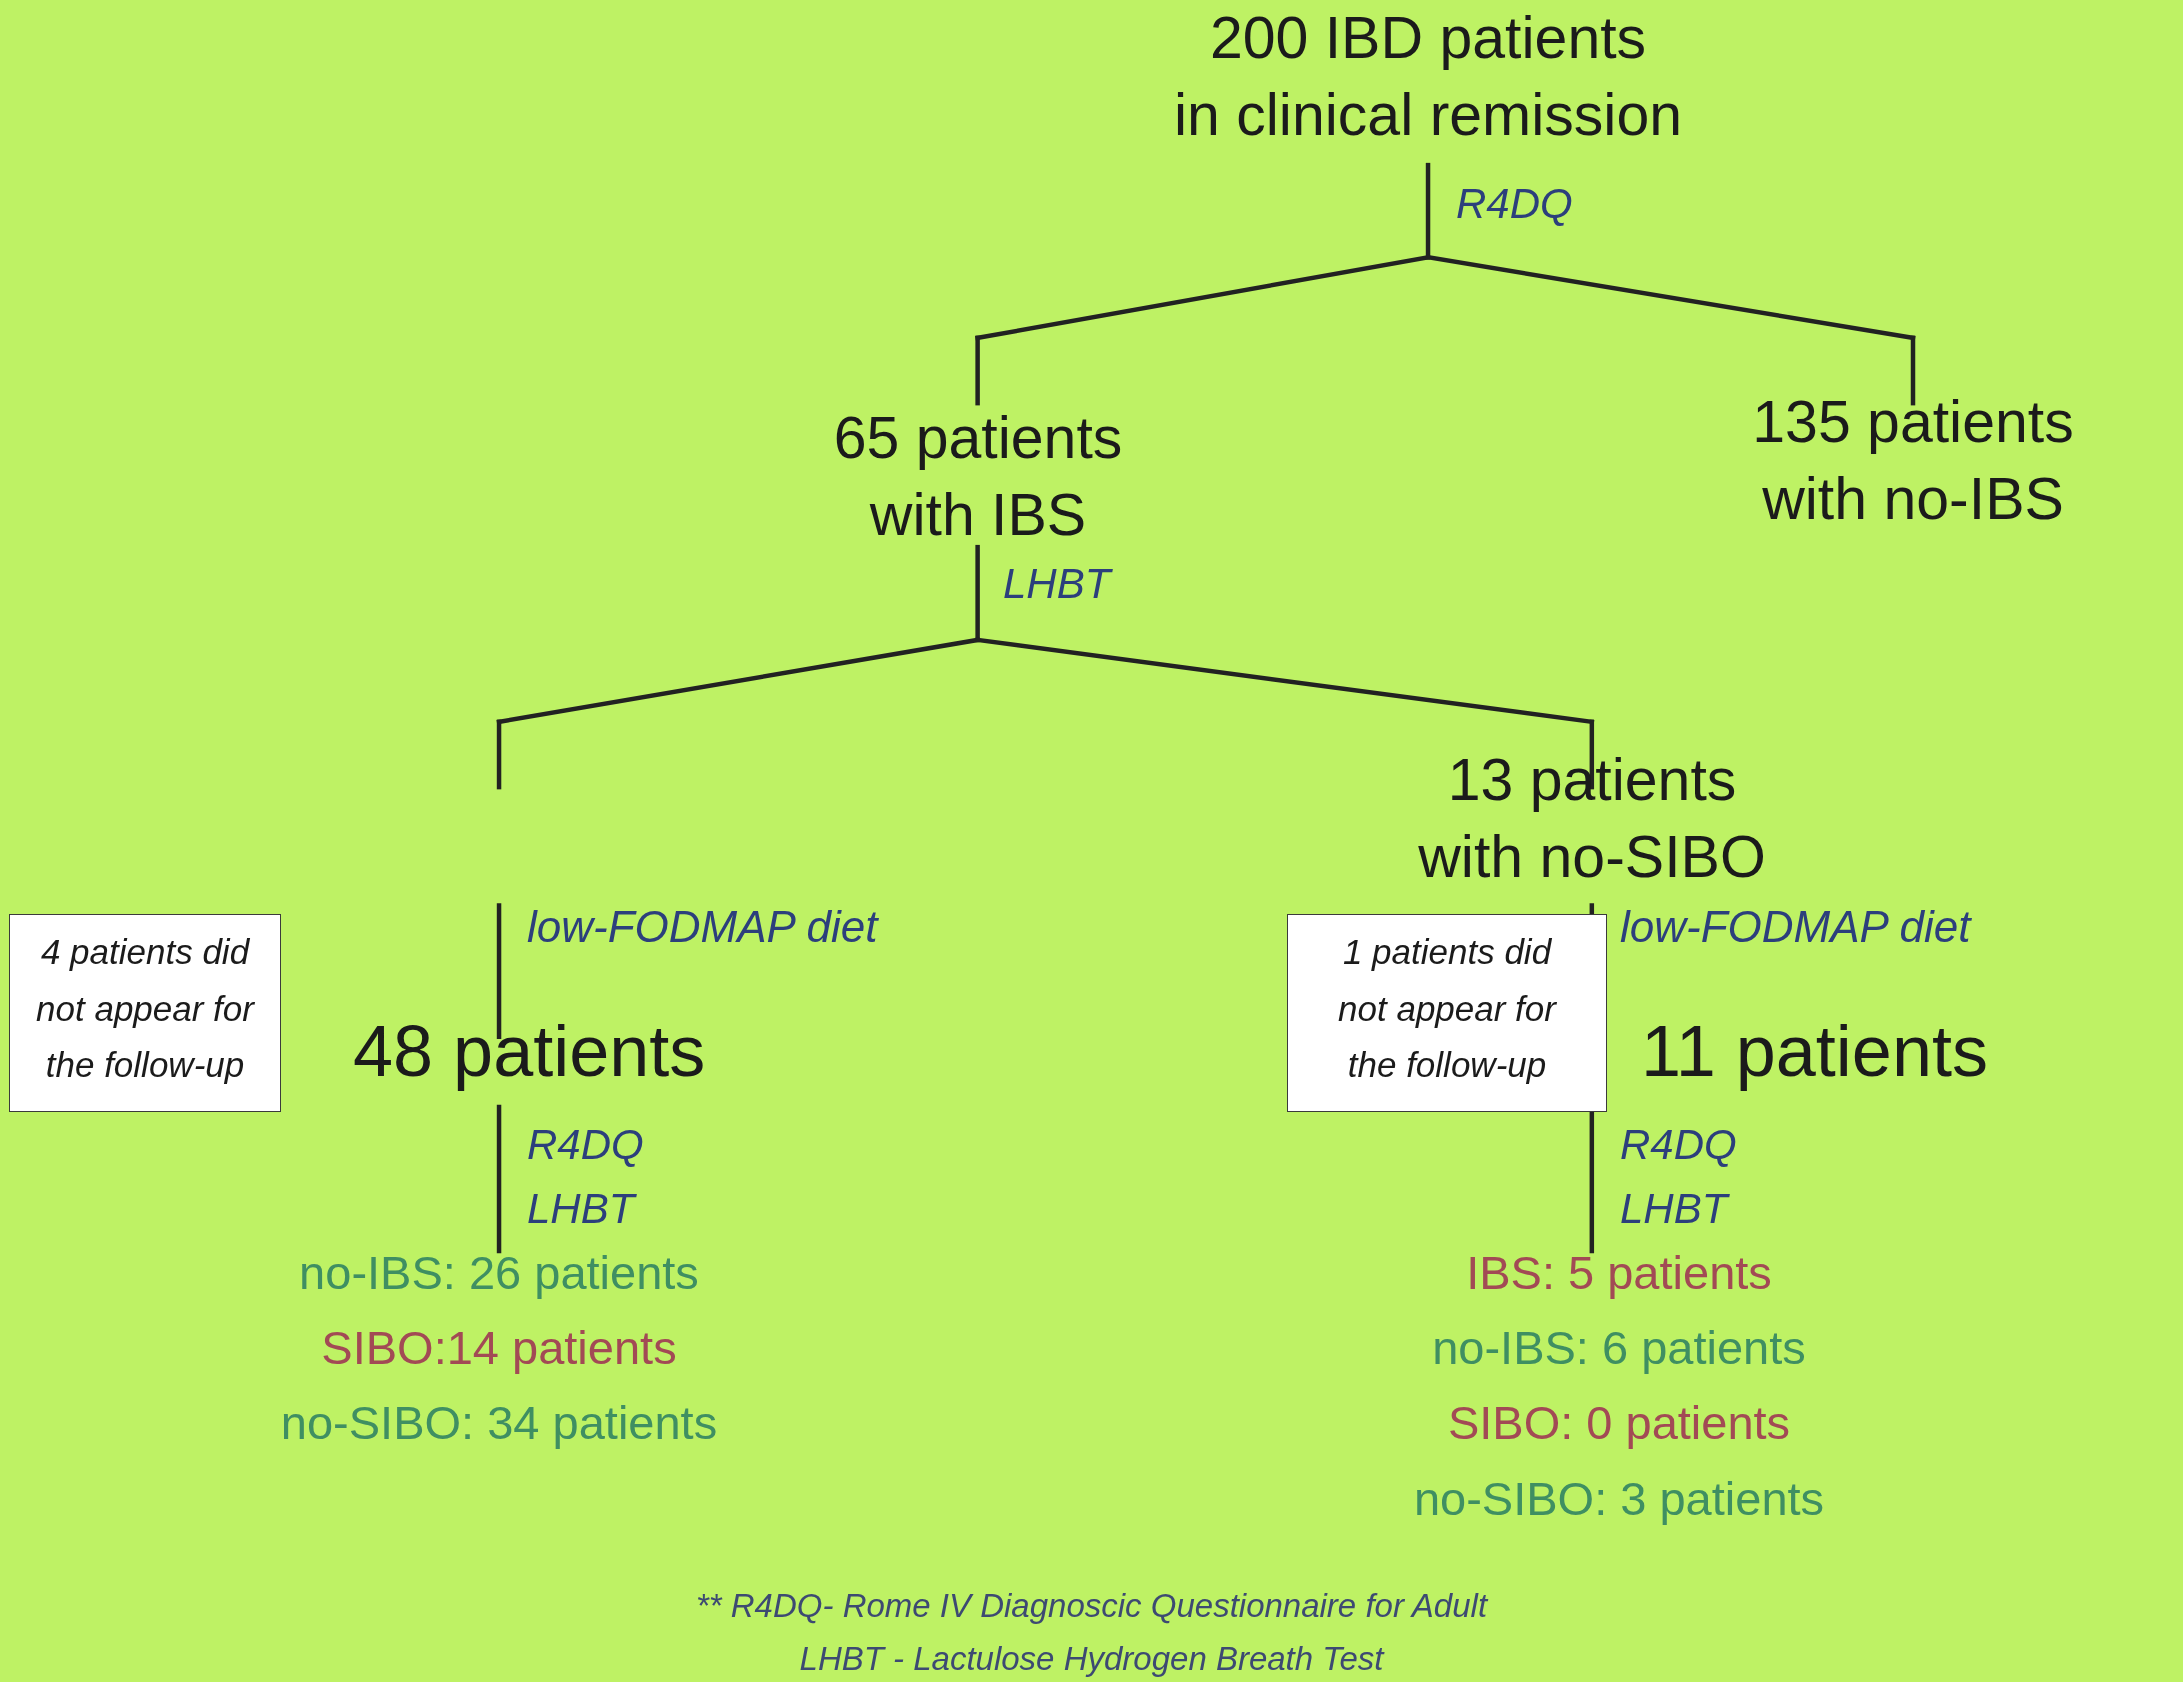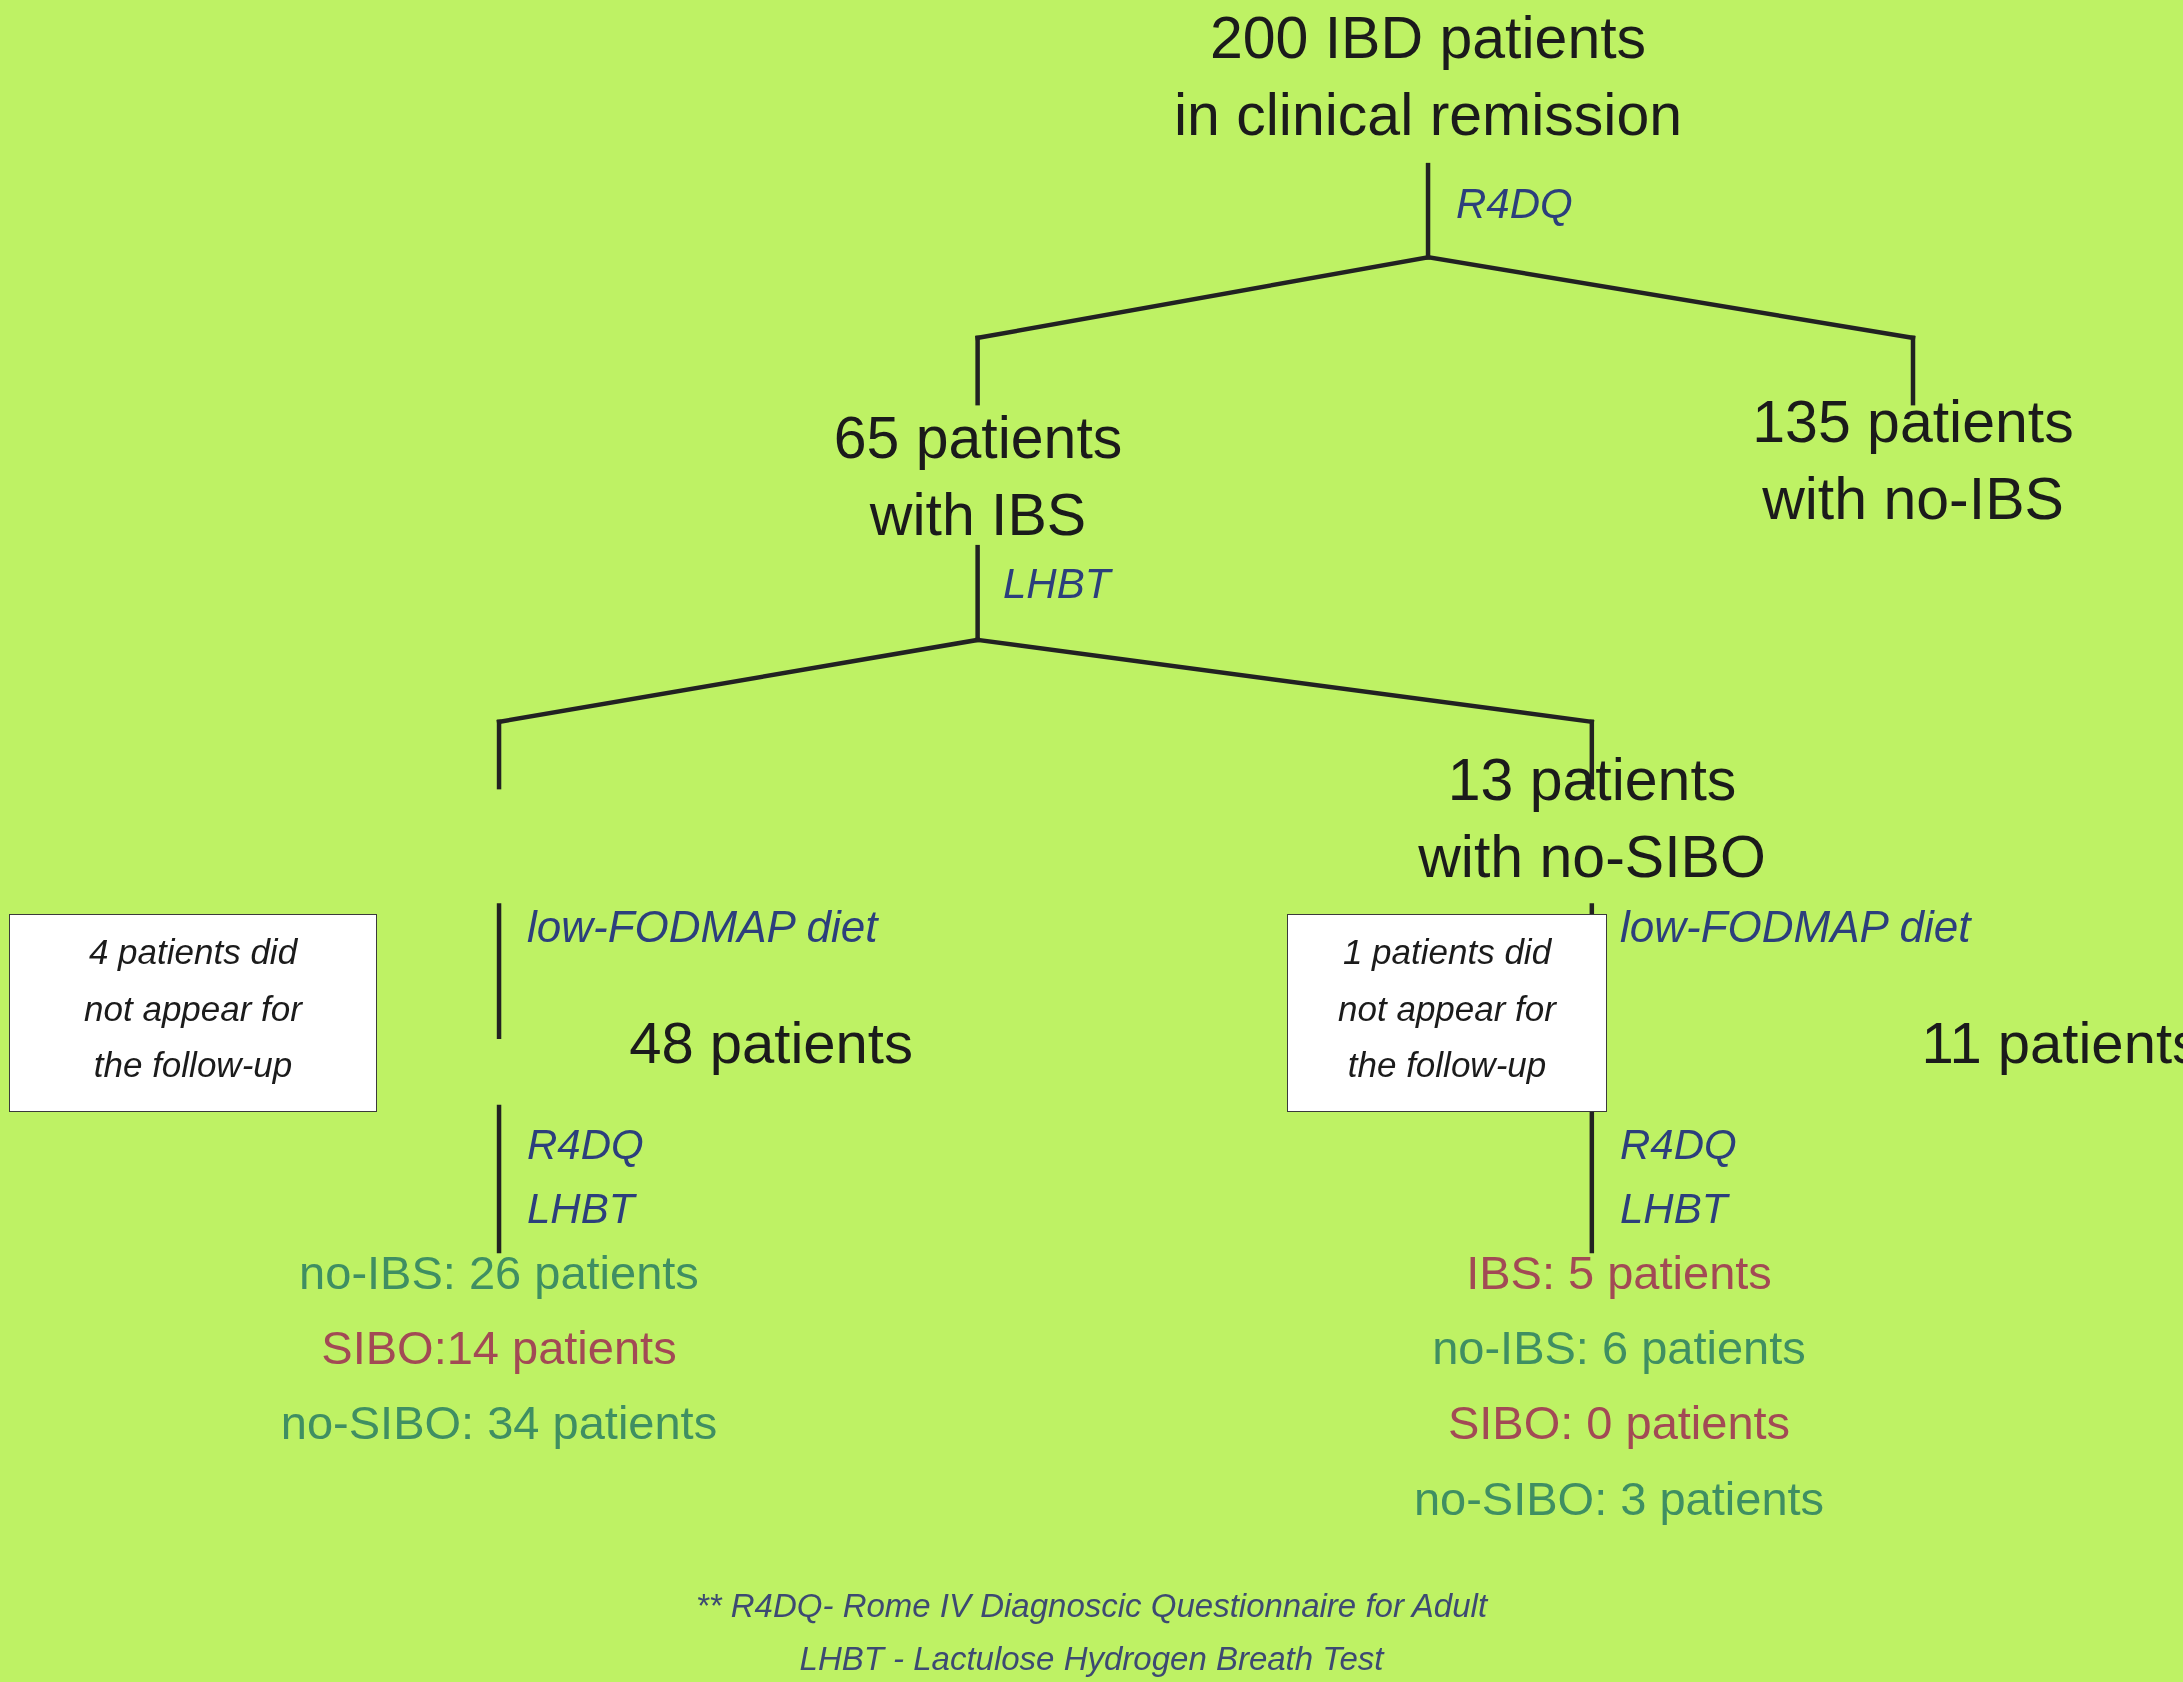--- a/index.html
+++ b/index.html
@@ -32,21 +32,21 @@
     font-weight: 400;
     line-height: 1.30;
     white-space: nowrap;
   }
   .node .ln { display: block; }
 
   
   .n-root   { font-size: 59px; text-align: center; }
   .n-lvl2   { font-size: 59px; text-align: center; }
   .n-lvl3   { font-size: 59px; text-align: center; }
-  .n-lvl4   { font-size: 58px; text-align: right; }
+  .n-lvl4   { font-size: 72px; text-align: left; margin-left: 16px; }
 
   
   .edge-label {
     position: absolute;
     color: #2c3f7c;
     font-style: italic;
     font-size: 42px;
     font-family: "Liberation Sans", sans-serif;
     white-space: nowrap;
     line-height: 1.42;
@@ -154,21 +154,21 @@
 
   <div class="node n-lvl3" style="left:1272px; top:742px; width:640px;">
     <span class="ln">13 patients</span>
     <span class="ln">with no-SIBO</span>
   </div>
 
   <div class="edge-label big" style="left:527px; top:896px;">low-FODMAP diet</div>
 
   <div class="edge-label big" style="left:1620px; top:896px;">low-FODMAP diet</div>
 
-  <div class="note-box" style="left:9px; top:914px; width:368px; height:198px;">
+  <div class="note-box" style="left:9px; top:914px; width:272px; height:198px;">
     <span class="nl">4 patients did</span>
     <span class="nl">not appear for</span>
     <span class="nl">the follow-up</span>
   </div>
 
   <div class="note-box" style="left:1287px; top:914px; width:320px; height:198px;">
     <span class="nl">1 patients did</span>
     <span class="nl">not appear for</span>
     <span class="nl">the follow-up</span>
   </div>

